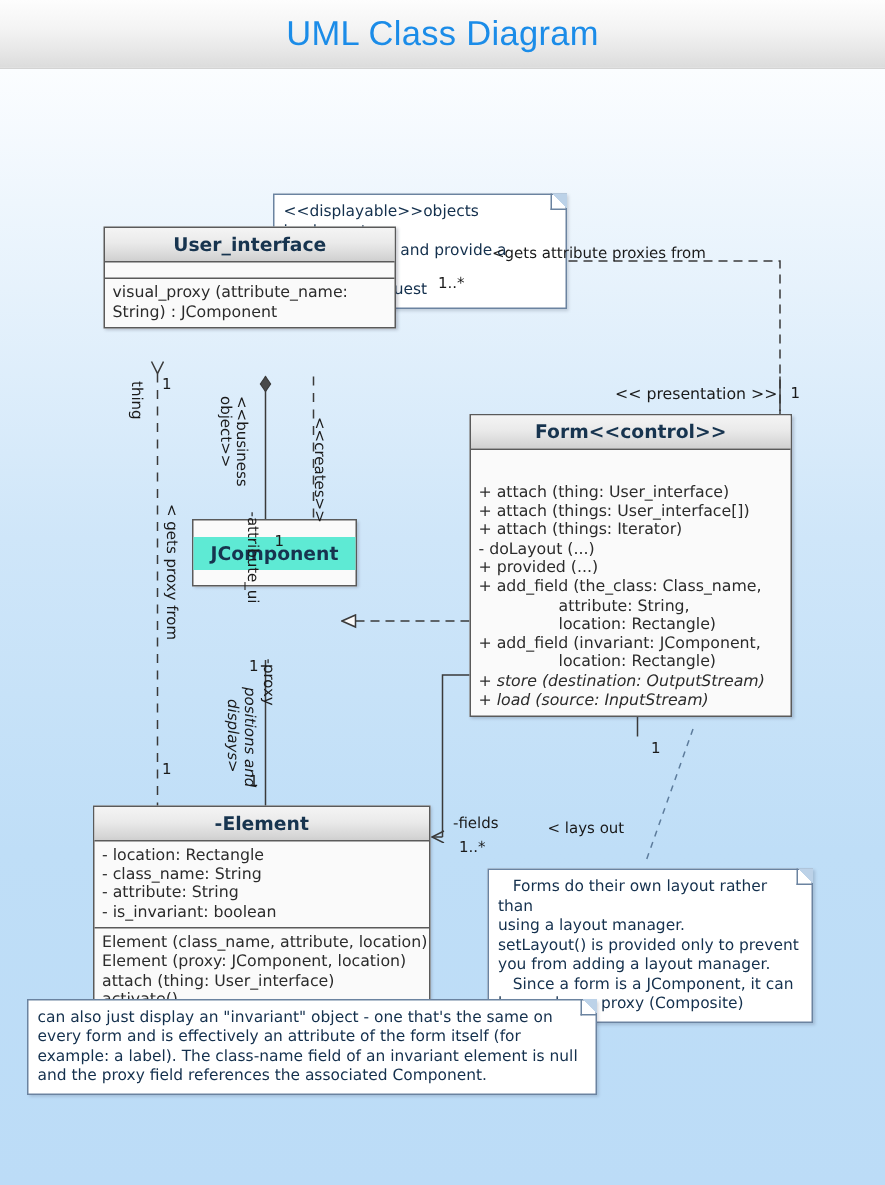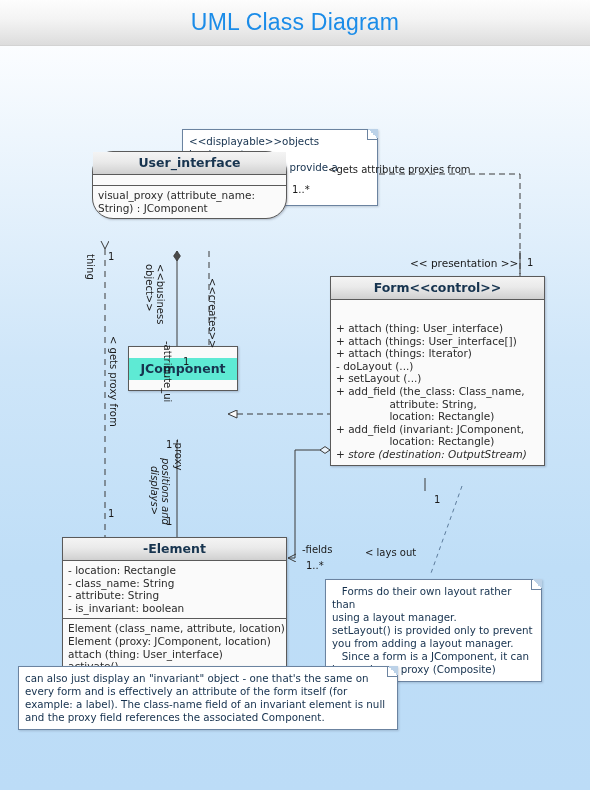--- a/index.html
+++ b/index.html
@@ -153,47 +153,48 @@
       <path d="M262,640 L200,662" stroke="#5d7c9c" stroke-width="1" fill="none" stroke-dasharray="4,4"></path>
     </svg>
 
     <div class="note" style="left:182px; top:83px; width:196px;">
       <span class="fold"></span>
       <div class="ln">&lt;&lt;displayable&gt;&gt;objects implement</div>
       <div class="ln">User_interface and provide a visual</div>
       <div class="ln">proxies on request</div>
     </div>
 
-    <div class="clsbox" style="left:92px; top:105px; width:195px;border-radius:21px;">
+    <div class="clsbox" style="left:69px; top:105px; width:195px;">
       <div class="clshdr">User_interface</div>
       <div class="clssec" style="height:11px; padding:0;"></div>
       <div class="clssec">
         <div class="ln">visual_proxy (attribute_name:</div>
         <div class="ln">String) : JComponent</div>
       </div>
     </div>
 
     <div class="clsbox" style="left:128px; top:300px; width:110px; height:45px; display:flex; align-items:center; justify-content:center;">
       <div class="clshdr plain" style="border:none; width:100%;">JComponent</div>
     </div>
 
-    <div class="clsbox" style="left:330px; top:230px; width:215px;">
+    <div class="clsbox" style="left:313px; top:230px; width:215px;">
       <div class="clshdr">Form&lt;&lt;control&gt;&gt;</div>
       <div class="clssec" style="border-bottom:none; padding-top:22px;">
         <div class="ln">+ attach (thing: User_interface)</div>
         <div class="ln">+ attach (things: User_interface[])</div>
         <div class="ln">+ attach (things: Iterator)</div>
         <div class="ln">- doLayout (...)</div>
-        <div class="ln">+ setLayout (...)</div>
+        <div class="ln">+ provided (...)</div>
         <div class="ln">+ add_field (the_class: Class_name,</div>
         <div class="ln">                attribute: String,</div>
         <div class="ln">                location: Rectangle)</div>
         <div class="ln">+ add_field (invariant: JComponent,</div>
         <div class="ln">                location: Rectangle)</div>
         <div class="ln ital">+ store (destination: OutputStream)</div>
+        <div class="ln ital">+ load (source: InputStream)</div>
       </div>
     </div>
 
     <div class="clsbox" style="left:62px; top:491px; width:225px;">
       <div class="clshdr">-Element</div>
       <div class="clssec">
         <div class="ln">- location: Rectangle</div>
         <div class="ln">- class_name: String</div>
         <div class="ln">- attribute: String</div>
         <div class="ln">- is_invariant: boolean</div>

